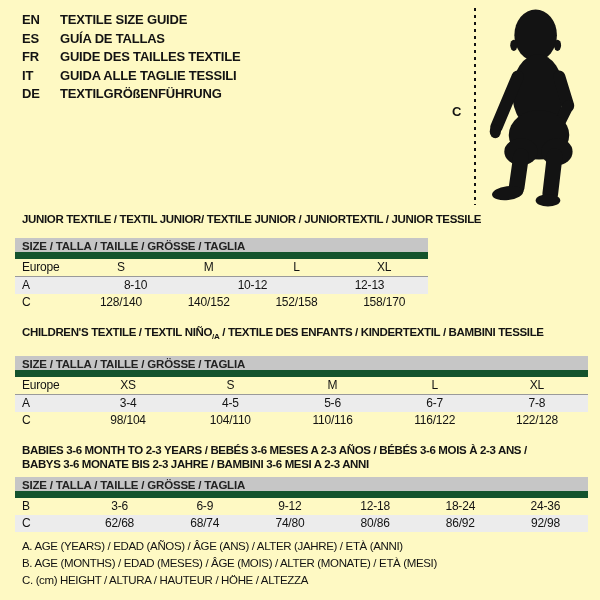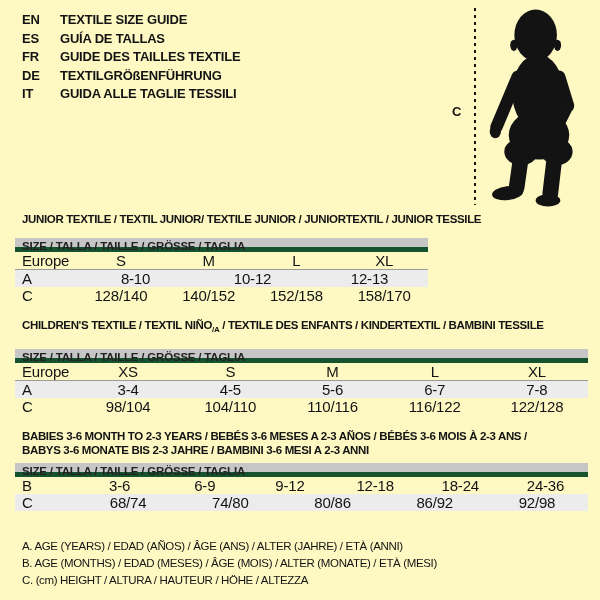--- a/index.html
+++ b/index.html
@@ -22,24 +22,24 @@
   .toddler{position:absolute;left:38px;top:4px;}
   
   .tables{position:absolute;left:15px;top:212px;width:573px;}
   .table-block{margin-bottom:14px;}
   .tbl-title{font-size:11.5px;font-weight:700;letter-spacing:-0.35px;line-height:14px;margin:0 0 12px 7px;white-space:nowrap;}
   .tbl-title sub{font-size:8px;}
   .table-block.two-line .tbl-title{margin-bottom:6px;white-space:normal;max-width:560px;}
   .tbl{width:573px;}
   .table-block.narrow .tbl{width:413px;}
   .size-bar{
-    height:14px;line-height:17px;background:#c6c6c6;font-weight:700;font-size:11.5px;
-    padding-left:7px;letter-spacing:-0.2px;border-bottom:5px solid #14532d;box-sizing:border-box;color:#222;
+    height:21px;line-height:17px;background:#c6c6c6;font-weight:700;font-size:11.5px;
+    padding-left:7px;letter-spacing:-0.2px;border-bottom:7px solid #14532d;box-sizing:border-box;color:#222;
   }
-  .t-row{display:flex;height:17px;line-height:17px;font-size:15px;letter-spacing:-0.2px;}
+  .t-row{display:flex;height:17px;line-height:17px;font-size:12px;letter-spacing:-0.2px;}
   .t-row.alt{background:#ececec;}
   .t-row.rule{border-bottom:1px solid #9a9a9a;box-sizing:border-box;height:18px;}
   .t-label{width:62px;padding-left:7px;box-sizing:border-box;}
   .t-cell{flex:1;text-align:center;}
   
   .footnotes{position:absolute;left:22px;top:538px;}
   .footnote{font-size:11.5px;font-weight:400;line-height:17px;letter-spacing:-0.35px;white-space:nowrap;}
 </style>
 </head>
 <body>
@@ -53,26 +53,26 @@
       </div>
       <div class="lang-row">
         <span class="lang-code">ES</span>
         <span class="lang-label">GUÍA DE TALLAS</span>
       </div>
       <div class="lang-row">
         <span class="lang-code">FR</span>
         <span class="lang-label">GUIDE DES TAILLES TEXTILE</span>
       </div>
       <div class="lang-row">
+        <span class="lang-code">IT</span>
+        <span class="lang-label">GUIDA ALLE TAGLIE TESSILI</span>
+      </div>
+      <div class="lang-row">
         <span class="lang-code">DE</span>
         <span class="lang-label">TEXTILGRÖßENFÜHRUNG</span>
-      </div>
-      <div class="lang-row">
-        <span class="lang-code">IT</span>
-        <span class="lang-label">GUIDA ALLE TAGLIE TESSILI</span>
       </div>
     </section>
 
   <div class="figure">
     <div class="height-line"></div>
     <div class="height-label">C</div>
     <svg class="toddler" width="112" height="208" viewBox="0 0 100 180" aria-hidden="true">
       <g fill="#131313" stroke="#131313">
 
         <ellipse cx="47" cy="25" rx="19" ry="23" stroke="none"></ellipse>
@@ -165,20 +165,21 @@
             <div class="t-label">B</div>
             <div class="t-cell">3-6</div>
             <div class="t-cell">6-9</div>
             <div class="t-cell">9-12</div>
             <div class="t-cell">12-18</div>
             <div class="t-cell">18-24</div>
             <div class="t-cell">24-36</div>
           </div>
           <div class="t-row alt">
             <div class="t-label">C</div>
+            <div class="t-cell">62/68</div>
             <div class="t-cell">68/74</div>
             <div class="t-cell">74/80</div>
             <div class="t-cell">80/86</div>
             <div class="t-cell">86/92</div>
             <div class="t-cell">92/98</div>
           </div>
         </div>
       </section>
     </section>
 

